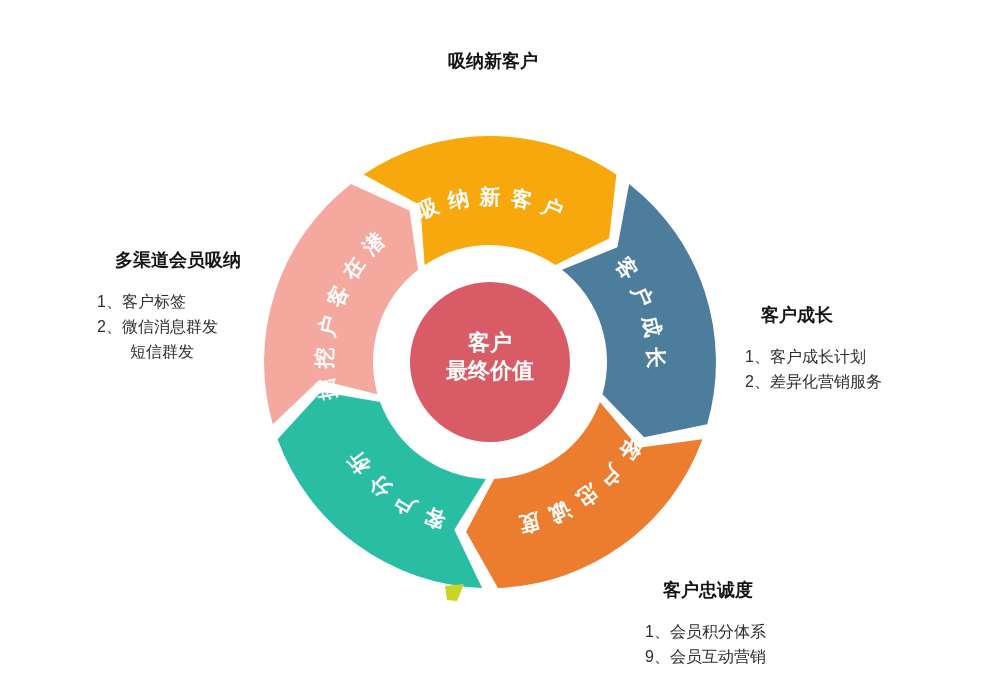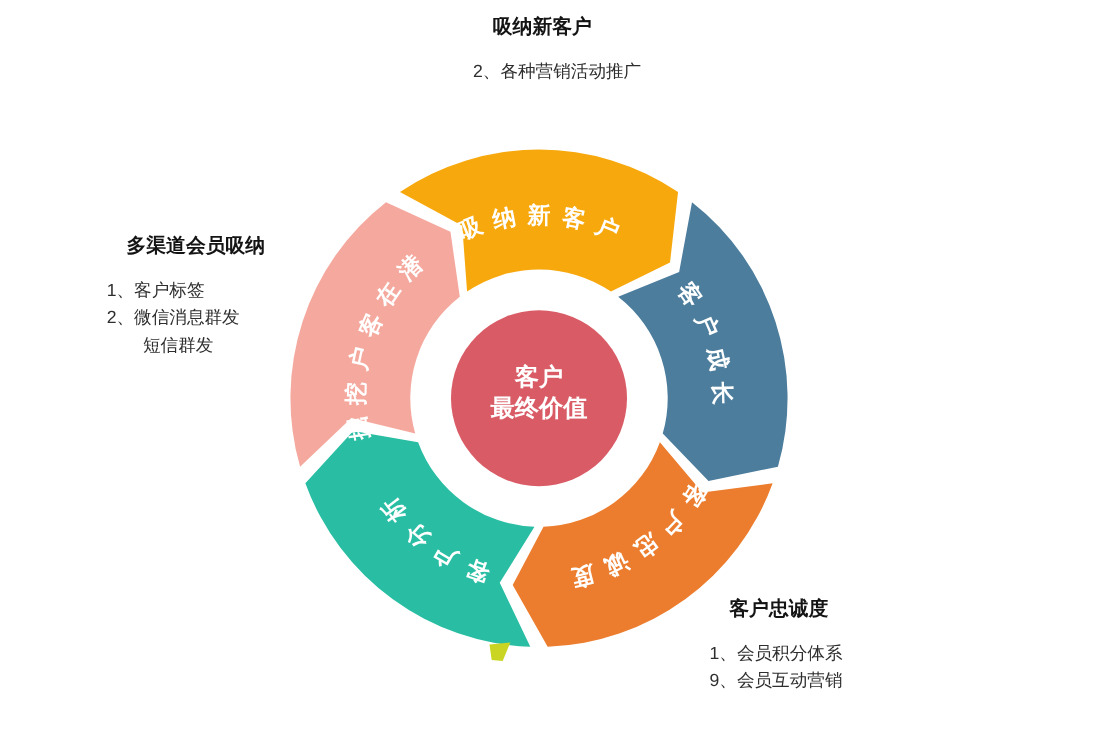--- a/index.html
+++ b/index.html
@@ -14,21 +14,21 @@
   .seg-char{
     font-family:"Liberation Sans","DejaVu Sans",sans-serif;
     font-weight:bold;font-size:21px;fill:#ffffff;
     text-anchor:middle;dominant-baseline:central;
   }
   .center-text{
     font-family:"Liberation Sans","DejaVu Sans",sans-serif;
     font-weight:bold;font-size:22px;fill:#ffffff;
     text-anchor:middle;
   }
-  .callout{position:absolute;white-space:nowrap;}
+  .callout{position:absolute;white-space:nowrap;margin-top:37px;}
   .co-title{
     font-size:18px;font-weight:bold;color:#141414;
     line-height:1.15;margin-bottom:22px;
   }
   .co-item{
     font-size:16px;color:#2e2e2e;line-height:1.15;margin-bottom:7px;
   }
   .co-item.indent{margin-left:33px;}
   #co-attract{left:430px;top:14px;}
   #co-attract .co-title{margin-left:18px;}
@@ -77,23 +77,27 @@
       <text x="324.1" y="357.7" transform="rotate(271.5 324.1 357.7)" class="seg-char">挖</text>
       <text x="326.3" y="389.4" transform="rotate(260.5 326.3 389.4)" class="seg-char">掘</text>
       <polygon points="445,586 464,584 457,601 447,600" fill="#c9d522"></polygon>
       <circle cx="490" cy="362" r="80" fill="#d95b66"></circle>
       <text x="490" y="350" class="center-text" fill="#ffffff">客户</text>
       <text x="490" y="378" class="center-text" fill="#ffffff">最终价值</text>
     </svg>
 
   <div class="callout" id="co-attract">
     <div class="co-title">吸纳新客户</div>
-    <div class="co-item">2、各种营销活动推广</div>
   </div>
 
+  <div class="callout" id="co-growth">
+    <div class="co-title">客户成长</div>
+    <div class="co-item">1、客户成长计划</div>
+    <div class="co-item">2、差异化营销服务</div>
+  </div>
 
   <div class="callout" id="co-loyalty">
     <div class="co-title">客户忠诚度</div>
     <div class="co-item">1、会员积分体系</div>
     <div class="co-item">9、会员互动营销</div>
   </div>
 
 
   <div class="callout" id="co-mining">
     <div class="co-title">多渠道会员吸纳</div>

